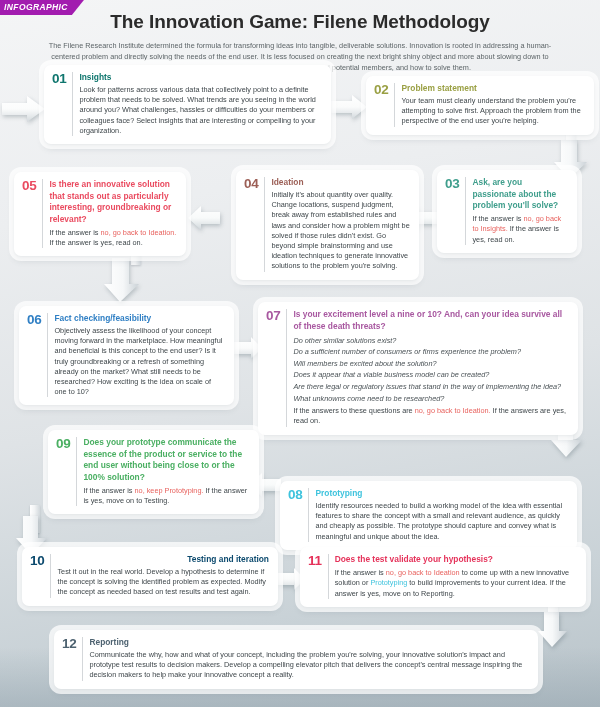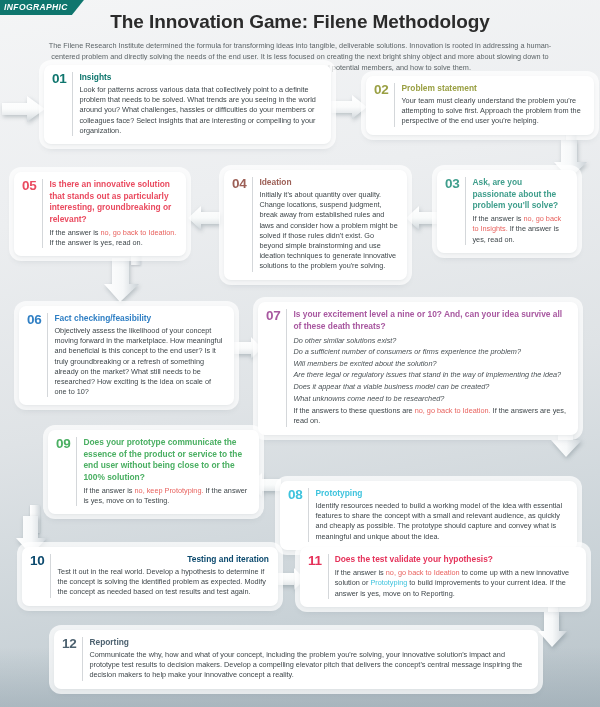--- a/index.html
+++ b/index.html
@@ -16,21 +16,21 @@
     position: relative;
     -webkit-font-smoothing: antialiased;
   }
 
   
   .badge {
     position: absolute;
     top: 0; left: 0;
     height: 15px;
     padding: 0 16px 0 4px;
-    background: #0f766e;
+    background: #a21caf;
     color: #ffffff;
     font-size: 8.5px;
     font-weight: bold;
     font-style: italic;
     letter-spacing: .4px;
     line-height: 15px;
     z-index: 40;
     clip-path: polygon(0 0, 100% 0, calc(100% - 12px) 100%, 0 100%);
   }
 
@@ -137,21 +137,21 @@
   .c-crimson .num, .c-crimson .card-title { color: #e5325a; }
   .c-slate   .num, .c-slate   .card-title { color: #4d6270; }
 
   
   .big-q .card-title { font-size: 8.4px; line-height: 11.6px; margin-bottom: 2.5px; }
 
   
   #card-01 { left: 44px;  top: 65px;  width: 287px; }
   #card-02 { left: 366px; top: 76px;  width: 228px; }
   #card-03 { left: 437px; top: 170px; width: 140px; }
-  #card-04 { left: 224px; top: 170px; width: 183px; }
+  #card-04 { left: 236px; top: 170px; width: 183px; }
   #card-05 { left: 14px;  top: 172px; width: 172px; }
   #card-06 { left: 19px;  top: 306px; width: 215px; }
   #card-07 { left: 258px; top: 302px; width: 320px; }
   #card-08 { left: 280px; top: 455px; width: 297px; margin-top: 26px; }
   #card-09 { left: 48px;  top: 430px; width: 211px; }
   #card-10 { left: 22px;  top: 547px; width: 256px; }
   #card-11 { left: 300px; top: 547px; width: 286px; }
   #card-12 { left: 54px;  top: 630px; width: 484px; }
 
   
@@ -370,22 +370,22 @@
 
   <div class="card c-purple big-q" id="card-07">
     <div class="card-inner">
       <div class="num">07</div>
       <div class="body-col">
         <div class="card-title">Is your excitement level a nine or 10? And, can your idea survive all of these death threats?</div>
         <div class="q-list">
           <div class="q-line">Do other similar solutions exist?</div>
           <div class="q-line">Do a sufficient number of consumers or firms experience the problem?</div>
           <div class="q-line">Will members be excited about the solution?</div>
+          <div class="q-line">Does it appear that a viable business model can be created?</div>
           <div class="q-line">Are there legal or regulatory issues that stand in the way of implementing the idea?</div>
-          <div class="q-line">Does it appear that a viable business model can be created?</div>
           <div class="q-line">What unknowns come need to be researched?</div>
         </div>
         <div class="card-text"><span>If the answers to these questions are </span><span class="goback">no, go back to Ideation.</span><span> If the answers are yes, read on.</span></div>
       </div>
     </div>
   </div>
 
   <div class="card c-cyan" id="card-08">
     <div class="card-inner">
       <div class="num">08</div>

